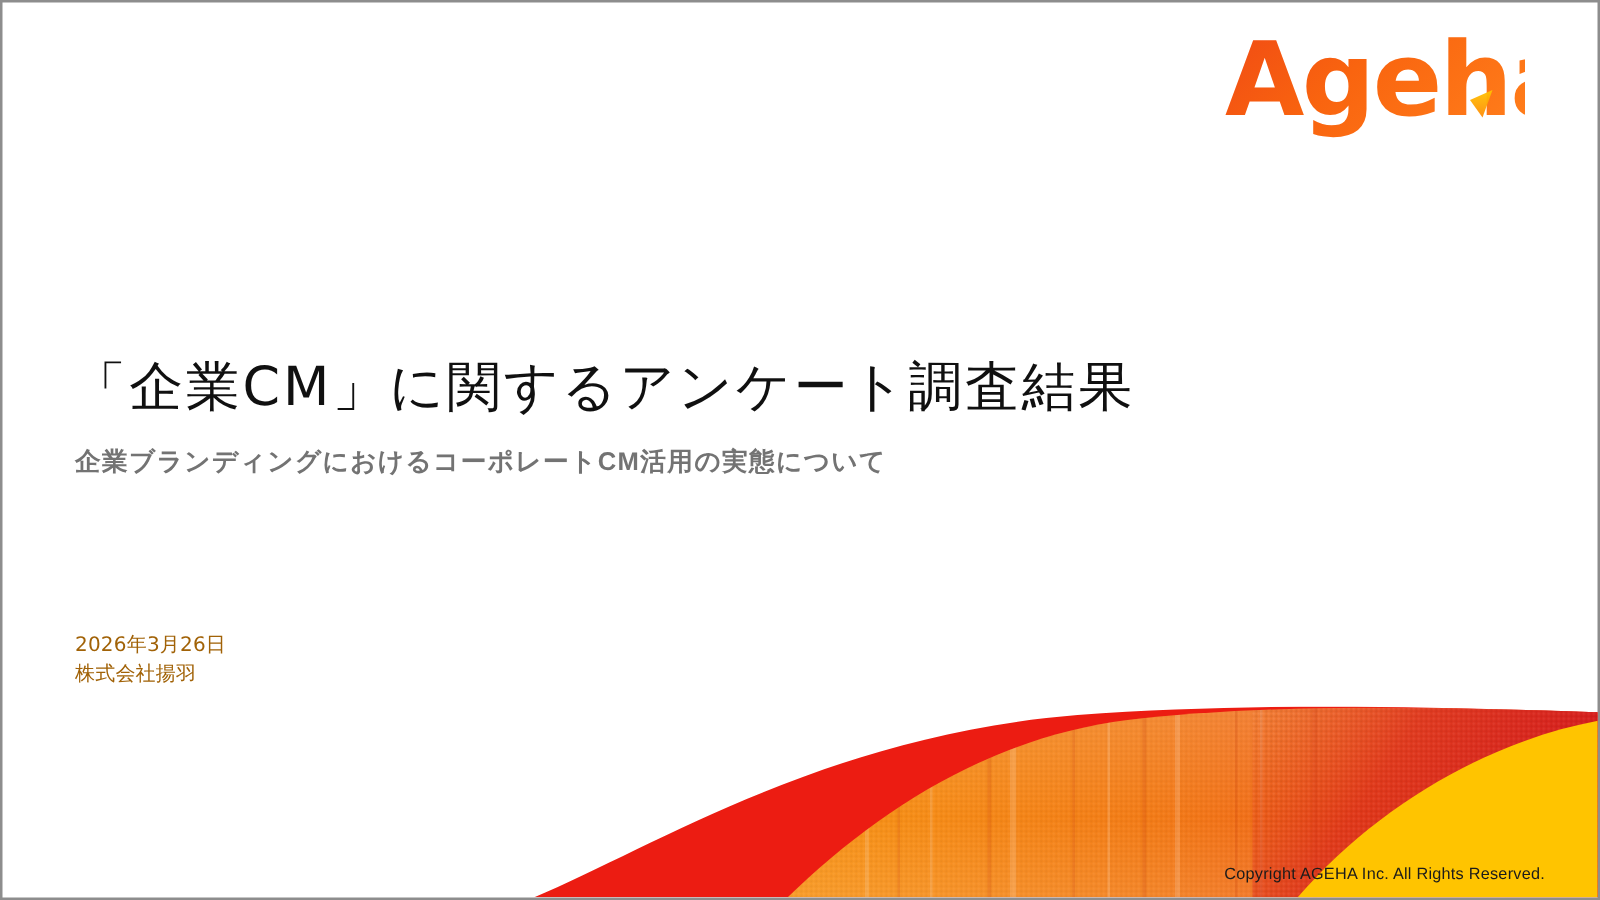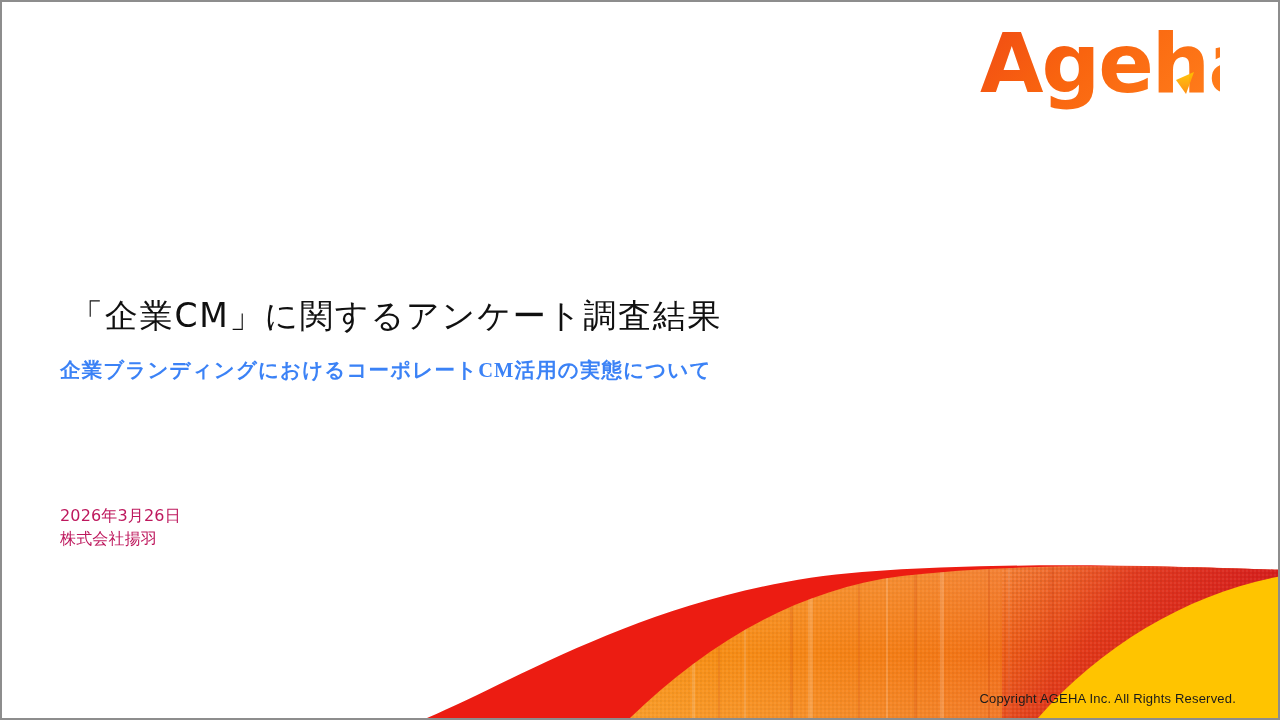--- a/index.html
+++ b/index.html
@@ -37,50 +37,50 @@
   #logo svg { display: block; width: 100%; height: 100%; }
 
   
   #headline-block {
     position: absolute;
     left: 56px;
     top: 282px;
     width: 1120px;
   }
   #page-title {
-    margin: 12px;
-    font-size: 33px;
+    margin: 0;
+    font-size: 43px;
     font-weight: 400;
     letter-spacing: 0.055em;
     line-height: 1.22;
     color: #101010;
     white-space: nowrap;
     font-family: "DejaVu Sans", "Liberation Sans", sans-serif;
   }
   #page-subtitle {
     margin: 21px 0 0 2px;
     font-size: 20.5px;
     font-weight: 700;
     letter-spacing: 0.055em;
     line-height: 1.3;
-    color: #3b82f6;
+    color: #737373;
     white-space: nowrap;
-    font-family: Liberation Serif, serif;
+    font-family: Liberation Sans, sans-serif;
   }
 
   
   #meta-block {
     position: absolute;
     left: 58px;
     top: 503px;
     font-size: 16px;
     font-weight: 400;
     line-height: 1.42;
     letter-spacing: 0.01em;
-    color: #be185d;
+    color: #a16207;
     font-family: "DejaVu Sans", "Liberation Sans", sans-serif;
   }
   #meta-block > div { white-space: nowrap; }
 
   
   #wave {
     position: absolute;
     left: 0;
     bottom: 0;
     width: 1280px;

